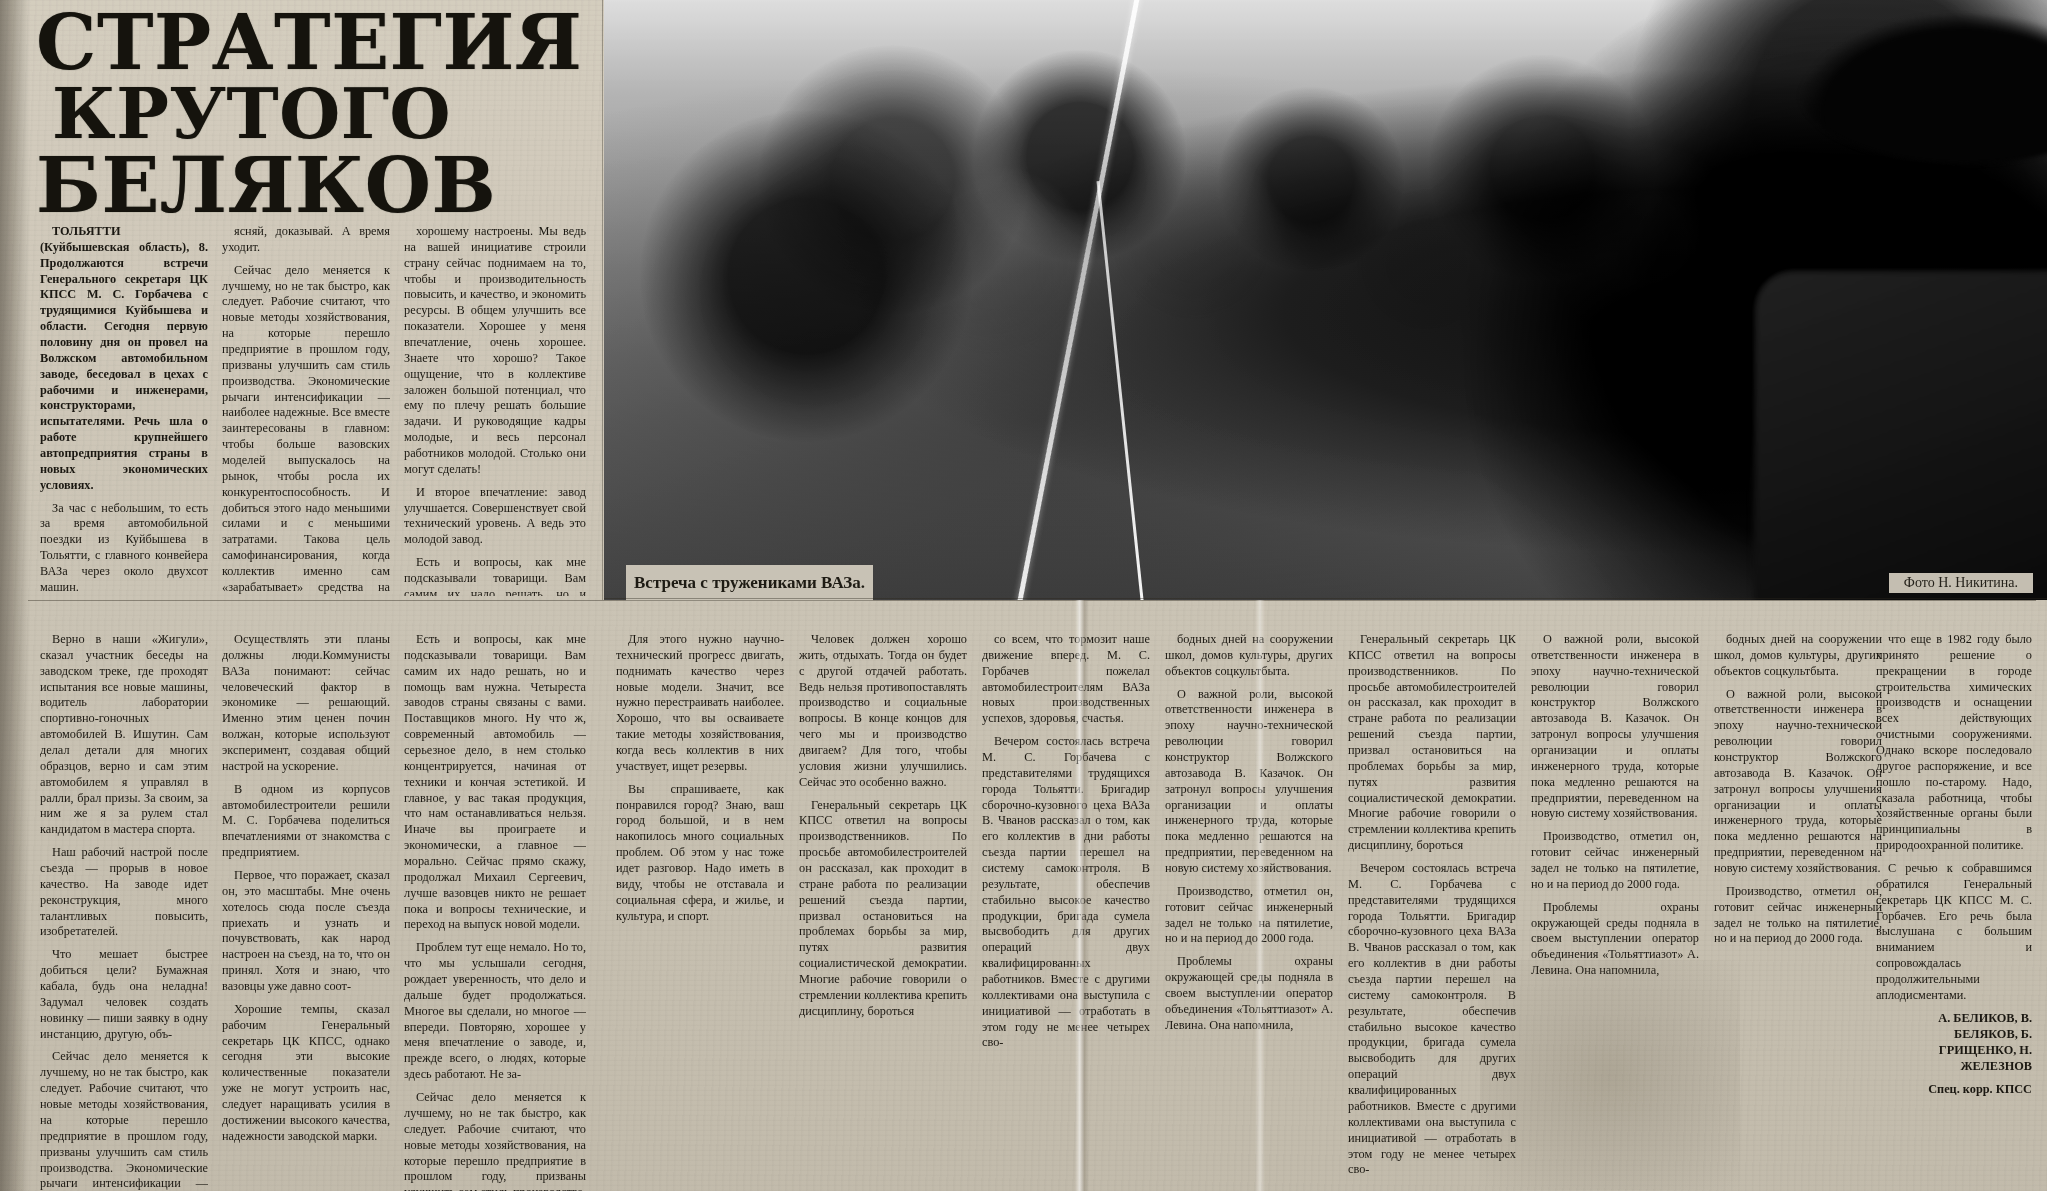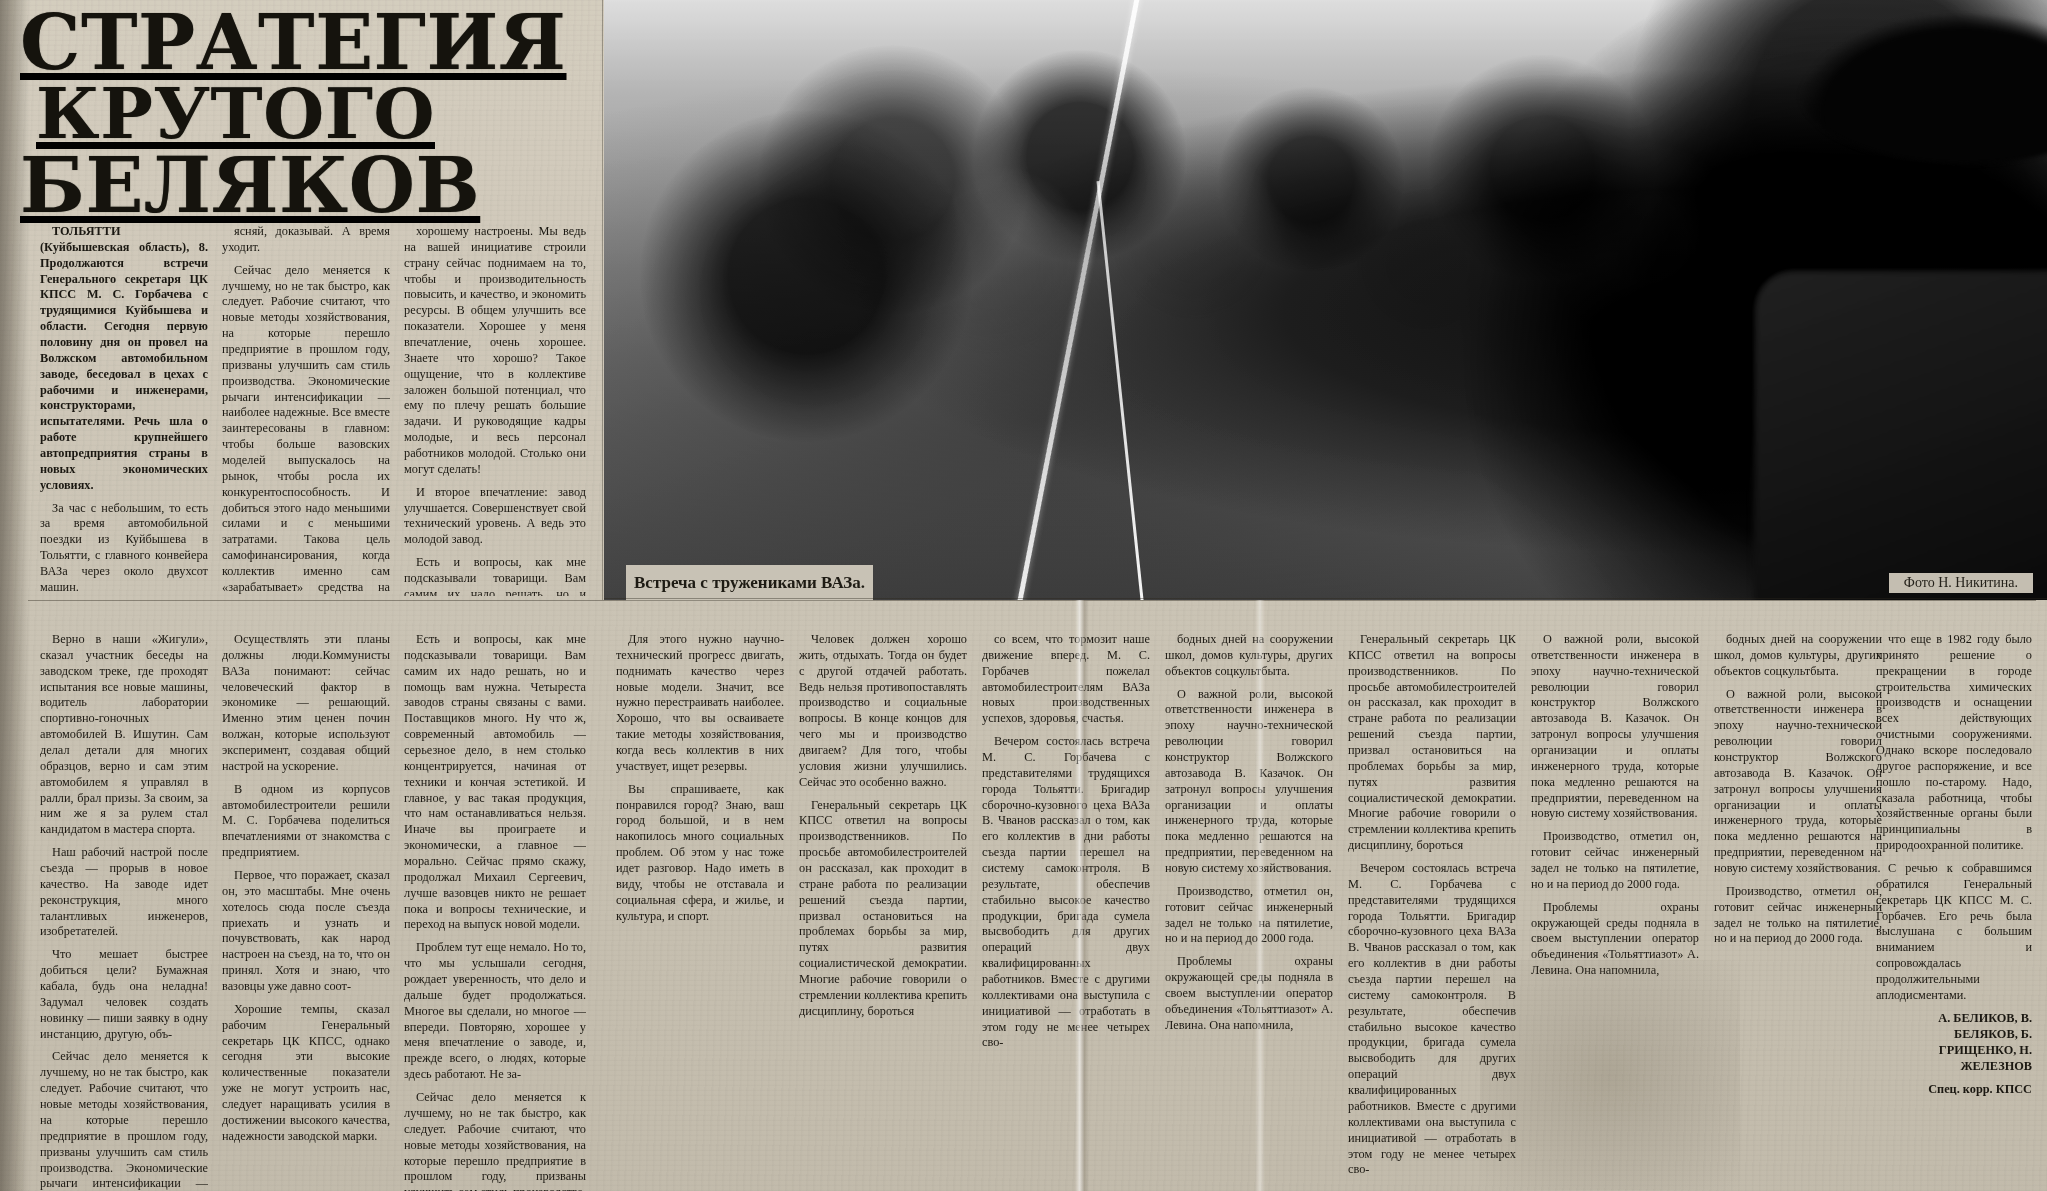--- a/index.html
+++ b/index.html
@@ -33,21 +33,21 @@
   }
   .edge-left {
     position: absolute; left: 0; top: 0; width: 30px; height: 100%;
     background: linear-gradient(90deg, rgba(60,54,44,0.45), rgba(60,54,44,0.0));
     pointer-events: none;
   }
 
   
   .headline {
     position: absolute;
-    left: 20px; top: 6px; width: 560px; text-decoration: underline;
+    left: 36px; top: 6px; width: 560px;
   }
   .headline .line {
     font-family: "DejaVu Serif", serif;
     font-weight: 700;
     color: #17150f;
     line-height: .98;
     letter-spacing: 0.5px;
     text-shadow: 0 0 1px rgba(20,18,12,0.55);
   }
   .hl1 { font-size: 76px; letter-spacing: 1px; }
@@ -254,21 +254,21 @@
 
   <div class="col upper u3">
     <p>хорошему настроены. Мы ведь на вашей инициативе строили страну сейчас поднимаем на то, чтобы и производительность повысить, и качество, и экономить ресурсы. В общем улучшить все показатели. Хорошее у меня впечатление, очень хорошее. Знаете что хорошо? Такое ощущение, что в коллективе заложен большой потенциал, что ему по плечу решать большие задачи. И руководящие кадры молодые, и весь персонал работников молодой. Столько они могут сделать!</p>
     <p>И второе впечатление: завод улучшается. Совершенствует свой технический уровень. А ведь это молодой завод.</p>
     <p>Есть и вопросы, как мне подсказывали товарищи. Вам самим их надо решать, но и помощь вам нужна. Четыреста заводов страны связаны с вами. Поставщиков много. Ну что ж, современный автомобиль — серьезное дело, в нем столько концентрируется, начиная от техники и кончая эстетикой. И главное, у вас такая продукция, что нам останавливаться нельзя. Иначе вы проиграете и экономически, а главное — морально. Сейчас прямо скажу, продолжал Михаил Сергеевич, лучше вазовцев никто не решает пока и вопросы технические, и переход на выпуск новой модели.</p>
 
   </div>
 
   <div class="col lower l1">
     <p>Верно в наши «Жигули», сказал участник беседы на заводском треке, где проходят испытания все новые машины, водитель лаборатории спортивно-гоночных автомобилей В. Ишутин. Сам делал детали для многих образцов, верно и сам этим автомобилем я управлял в ралли, брал призы. За своим, за ним же я за рулем стал кандидатом в мастера спорта.</p>
-    <p>Наш рабочий настрой после съезда — прорыв в новое качество. На заводе идет реконструкция, много талантливых инженеров, изобретателей.</p>
+    <p>Наш рабочий настрой после съезда — прорыв в новое качество. На заводе идет реконструкция, много талантливых повысить, изобретателей.</p>
     <p>Что мешает быстрее добиться цели? Бумажная кабала, будь она неладна! Задумал человек создать новинку — пиши заявку в одну инстанцию, другую, объ-</p>
     <p>Сейчас дело меняется к лучшему, но не так быстро, как следует. Рабочие считают, что новые методы хозяйствования, на которые перешло предприятие в прошлом году, призваны улучшить сам стиль производства. Экономические рычаги интенсификации — наиболее надежные. Все вместе заинтересованы в главном: чтобы больше вазовских моделей выпускалось на рынок, чтобы росла их конкурентоспособность. И добиться этого надо меньшими силами и с меньшими затратами. Такова цель самофинансирования, когда коллектив именно сам «зарабатывает» средства на ускорение технического и социального развития. И при этом постоянно увеличивает отчисления в бюджет. В конечных результатах такого хозяйствования прямо заинтересован каждый работник — от генерального директора до станочника.</p>
   </div>
   <div class="col lower l2">
     <p>Осуществлять эти планы должны люди.Ком­мунисты ВАЗа понимают: сейчас человеческий фактор в экономике — решающий. Именно этим ценен почин волжан, которые используют эксперимент, создавая общий настрой на ускорение.</p>
     <p>В одном из корпусов автомобилестроители решили М. С. Горбачева поделиться впечатлениями от знакомства с предприятием.</p>
     <p>Первое, что поражает, сказал он, это масштабы. Мне очень хотелось сюда после съезда приехать и узнать и почувствовать, как народ настроен на съезд, на то, что он принял. Хотя и знаю, что вазовцы уже давно соот-</p>
     <p>Хорошие темпы, сказал рабочим Генеральный секретарь ЦК КПСС, однако сегодня эти высокие количественные показатели уже не могут устроить нас, следует наращивать усилия в достижении высокого качества, надежности заводской марки.</p>
   </div>
   <div class="col lower l3">

